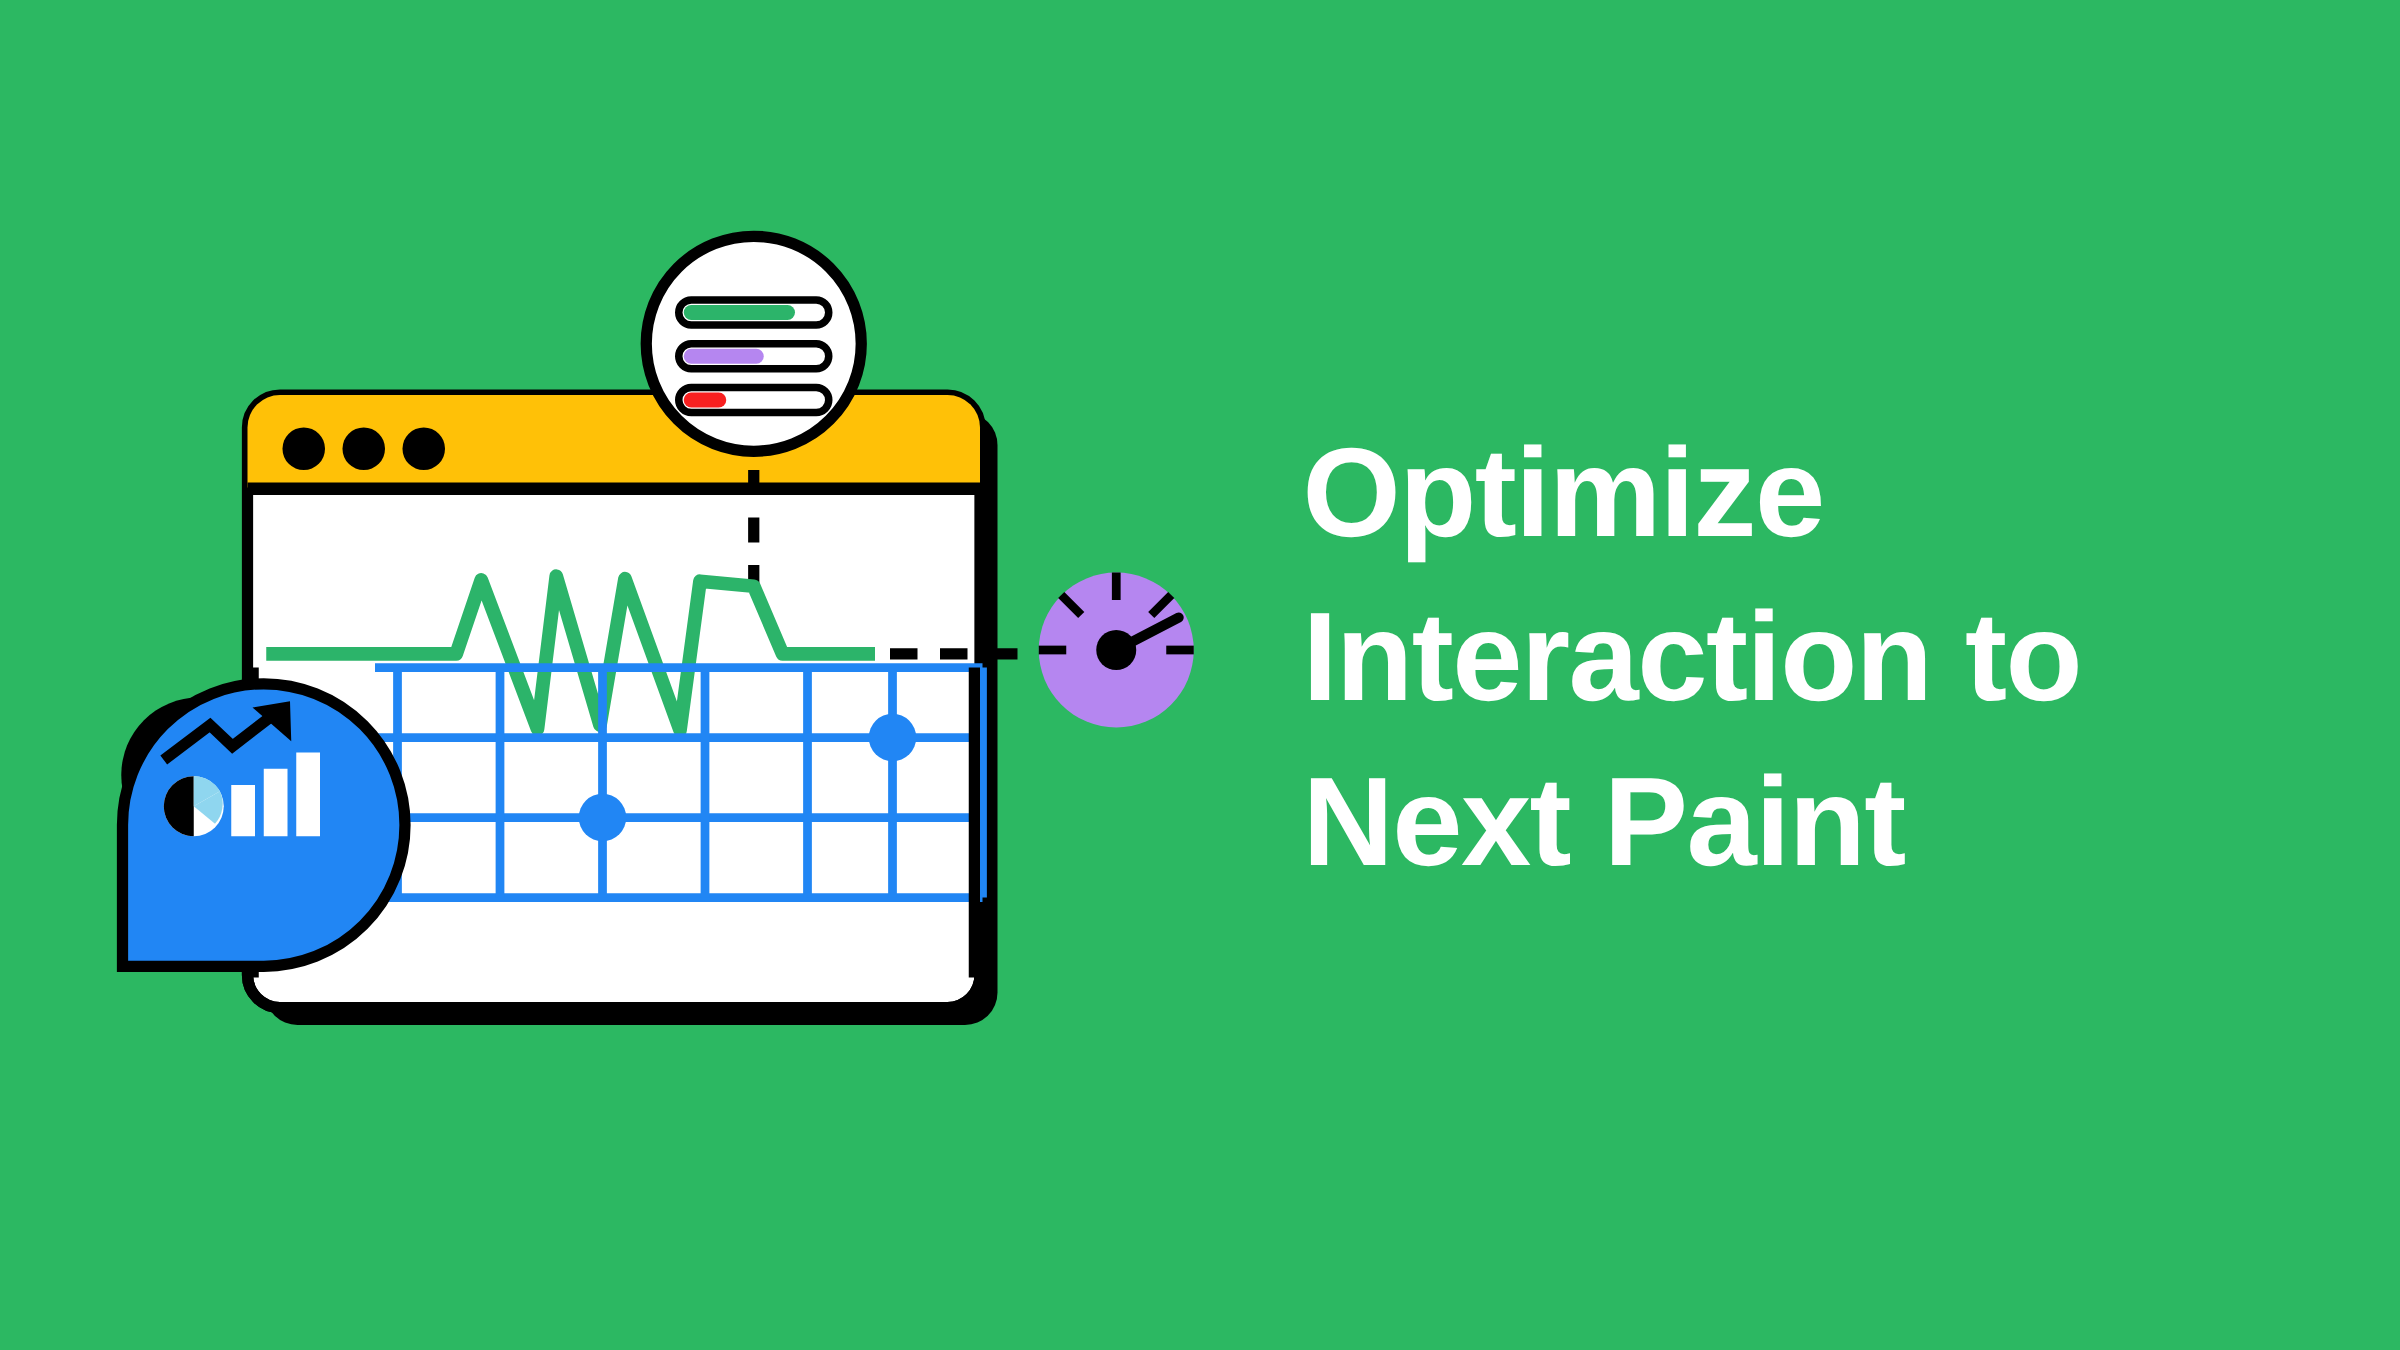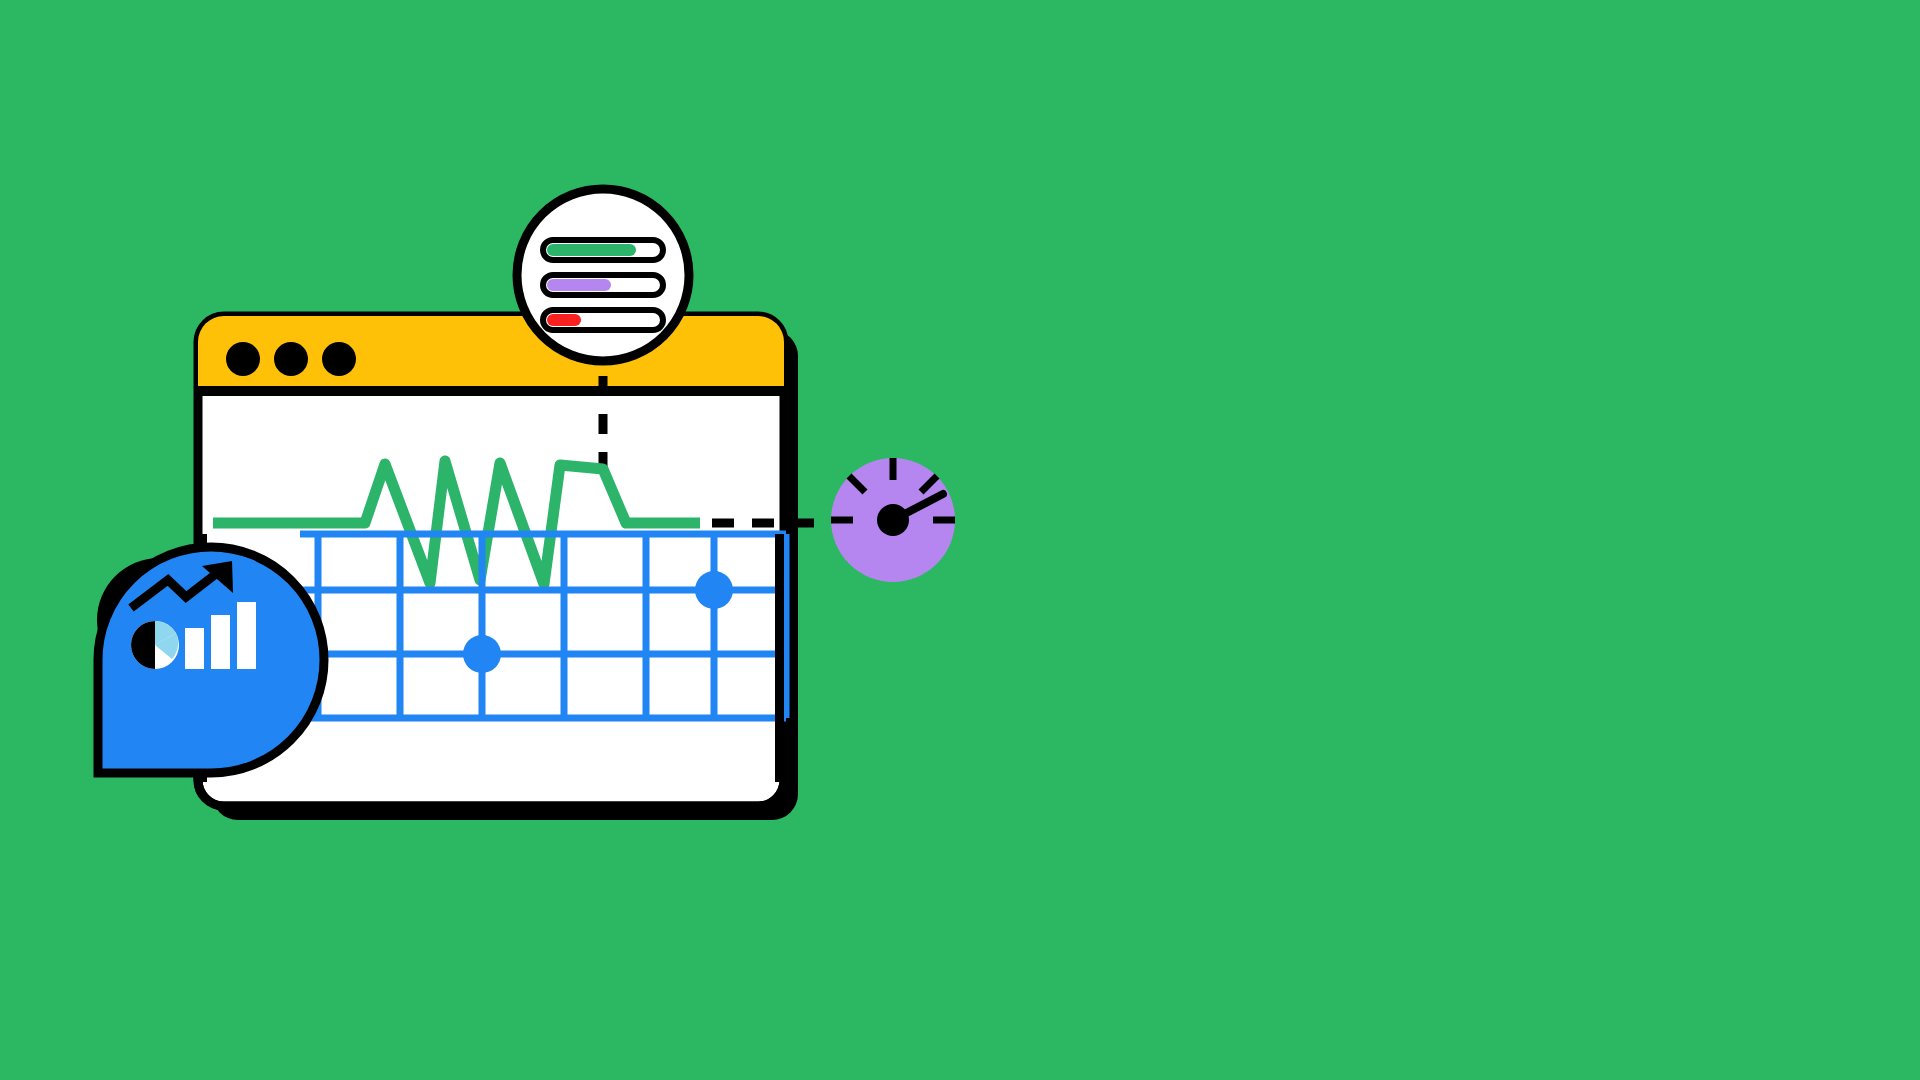--- a/index.html
+++ b/index.html
@@ -140,14 +140,17 @@
 
       <g>
         <rect x="185" y="628" width="19" height="41" fill="#ffffff"></rect>
         <rect x="211" y="615" width="19" height="54" fill="#ffffff"></rect>
         <rect x="237" y="602" width="19" height="67" fill="#ffffff"></rect>
       </g>
     </g>
 
   </svg>
 
+  <div class="headline">Optimize
+Interaction to
+Next Paint</div>
 
 </div>
 
 </body></html>

